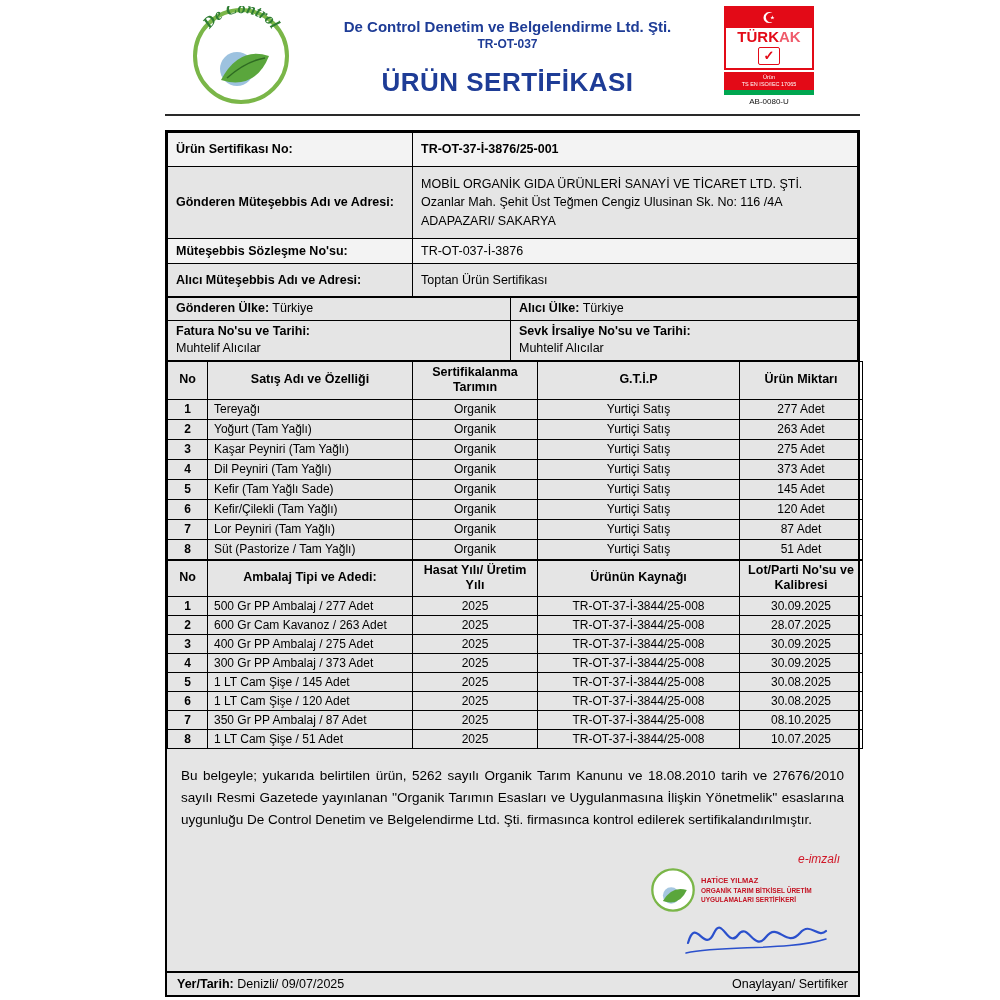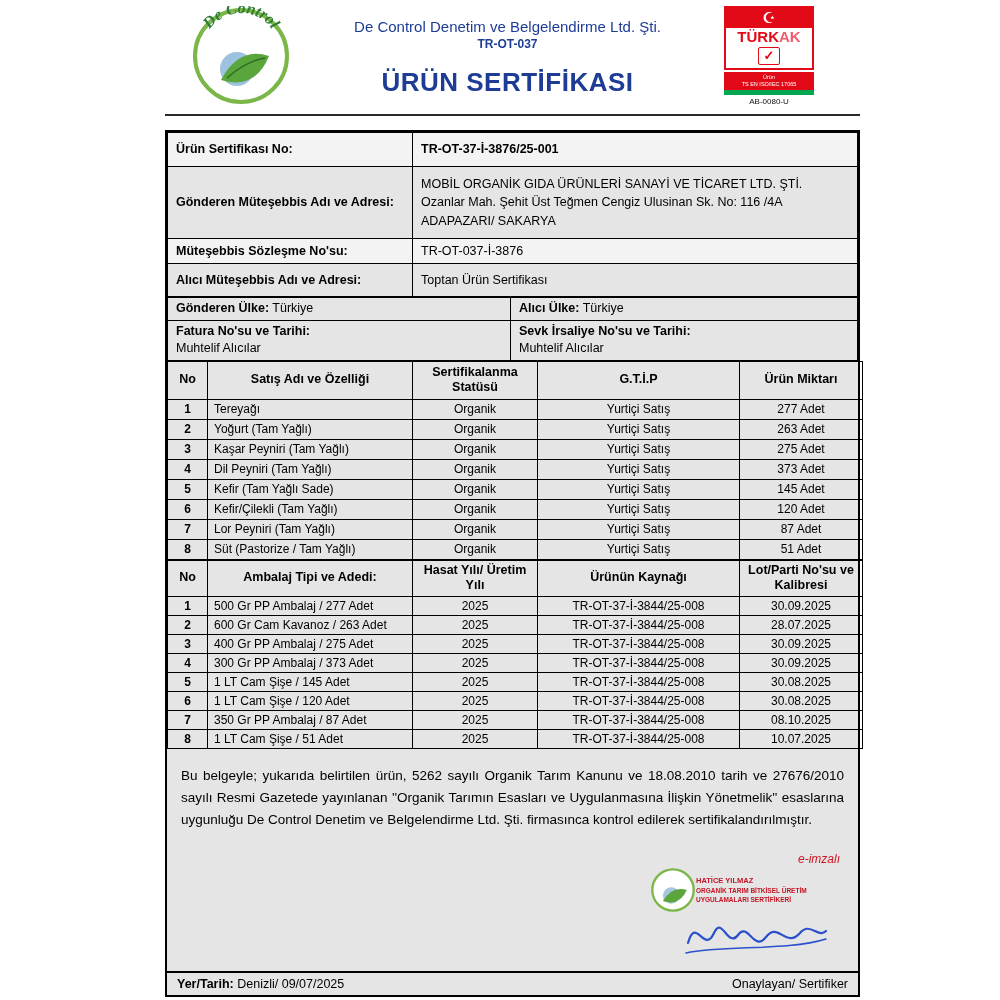--- a/index.html
+++ b/index.html
@@ -6,21 +6,21 @@
   html,body { width:1000px; height:1000px; background:#ffffff; overflow:hidden;
     font-family:"Liberation Sans","DejaVu Sans",sans-serif; color:#000; }
 
   .page { position:relative; width:1000px; height:1000px; }
 
   
   .header { position:absolute; left:165px; top:4px; width:695px; height:112px;
     display:flex; align-items:flex-start; border-bottom:2px solid #2a2a2a; }
   .logo { margin-left:26px; margin-top:2px; }
   .header-center { flex:1; text-align:center; padding-top:14px; color:#1e3c96; }
-  .company { font-size:15px; font-weight:normal; }
+  .company { font-size:15px; font-weight:bold; }
   .code { font-size:12px; font-weight:bold; margin-top:2px; }
   .doc-title { font-size:26px; font-weight:bold; margin-top:16px; letter-spacing:0.5px; }
 
   .turkak { width:90px; margin-right:46px; margin-top:2px; font-family:"Liberation Sans",sans-serif; }
   .tk-box { border:2px solid #e30a17; background:#fff; text-align:center; }
   .tk-crescent { background:#e30a17; color:#fff; font-size:15px; line-height:20px; height:20px; }
   .tk-name { font-size:15px; font-weight:bold; color:#e30a17; line-height:18px; }
   .tk-name .tk-ak { color:#ef5b6b; }
   .tk-check { color:#e30a17; font-size:13px; font-weight:bold; line-height:16px;
     border:1px solid #e30a17; width:22px; margin:1px auto 3px auto; border-radius:2px; }
@@ -55,21 +55,21 @@
   .packaging th { height:36px; }
   .packaging td { height:19px; }
   .grid .no-col { text-align:center; font-weight:bold; }
 
   
   .statement-wrap { position:relative; flex:1; padding:16px 14px; }
   .statement { font-size:13.5px; line-height:1.65; text-align:justify; }
 
   .stamp { position:absolute; right:18px; bottom:10px; width:190px; }
   .e-sign { color:#d01828; font-size:12px; font-style:italic; text-align:right; margin-bottom:1px; }
-  .stamp-row { display:flex; align-items:center; }
+  .stamp-row { display:flex; align-items:center; gap:5px; }
   .stamp-text { color:#c41424; font-size:6.5px; font-weight:bold; line-height:1.4; }
   .stamp-text .nm { font-size:7.5px; }
   .sig-svg { display:block; margin:-4px 0 0 30px; }
 
   
   .bottom-row { border-top:2px solid #000; height:24px; display:flex;
     justify-content:space-between; align-items:center; padding:0 10px; font-size:12.5px; }
 </style>
 </head>
 <body>
@@ -172,21 +172,21 @@
           <col style="width:40px">
           <col style="width:205px">
           <col style="width:125px">
           <col style="width:202px">
           <col style="width:123px">
         </colgroup>
       <tbody>
       <tr>
         <th>No</th>
         <th>Satış Adı ve Özelliği</th>
-        <th>Sertifikalanma Statüsü</th>
+        <th>Sertifikalanma Tarımın</th>
         <th>G.T.İ.P</th>
         <th>Ürün Miktarı</th>
       </tr>
       <tr>
             <td class="no-col">1</td>
             <td class="l">Tereyağı</td>
             <td class="c">Organik</td>
             <td class="c">Yurtiçi Satış</td>
             <td class="c">277 Adet</td>
           </tr>

